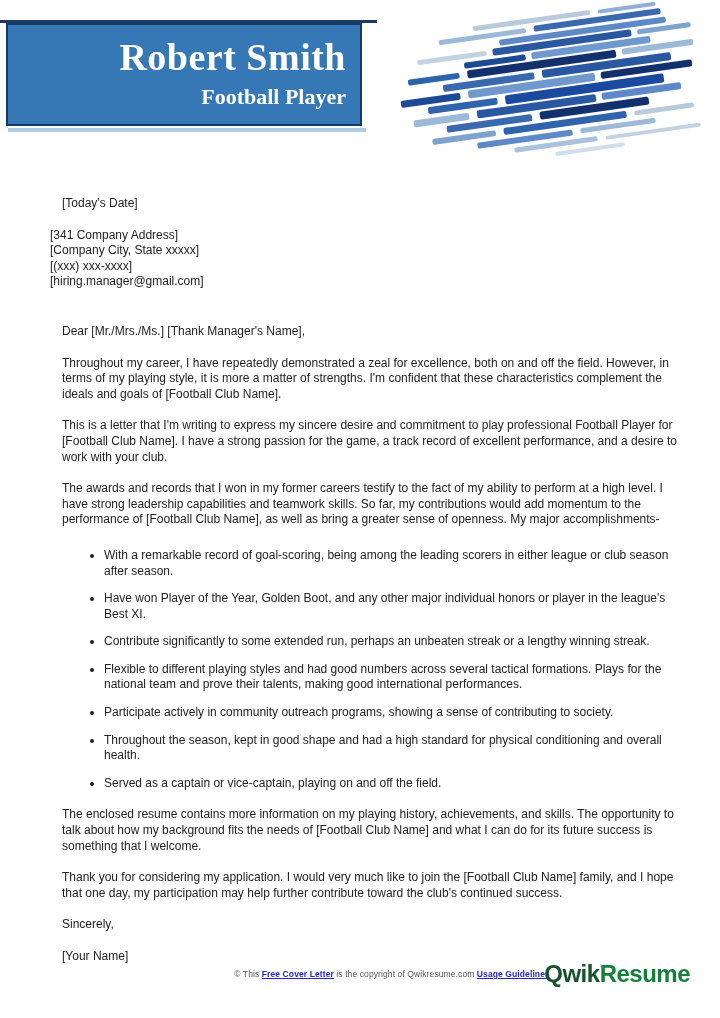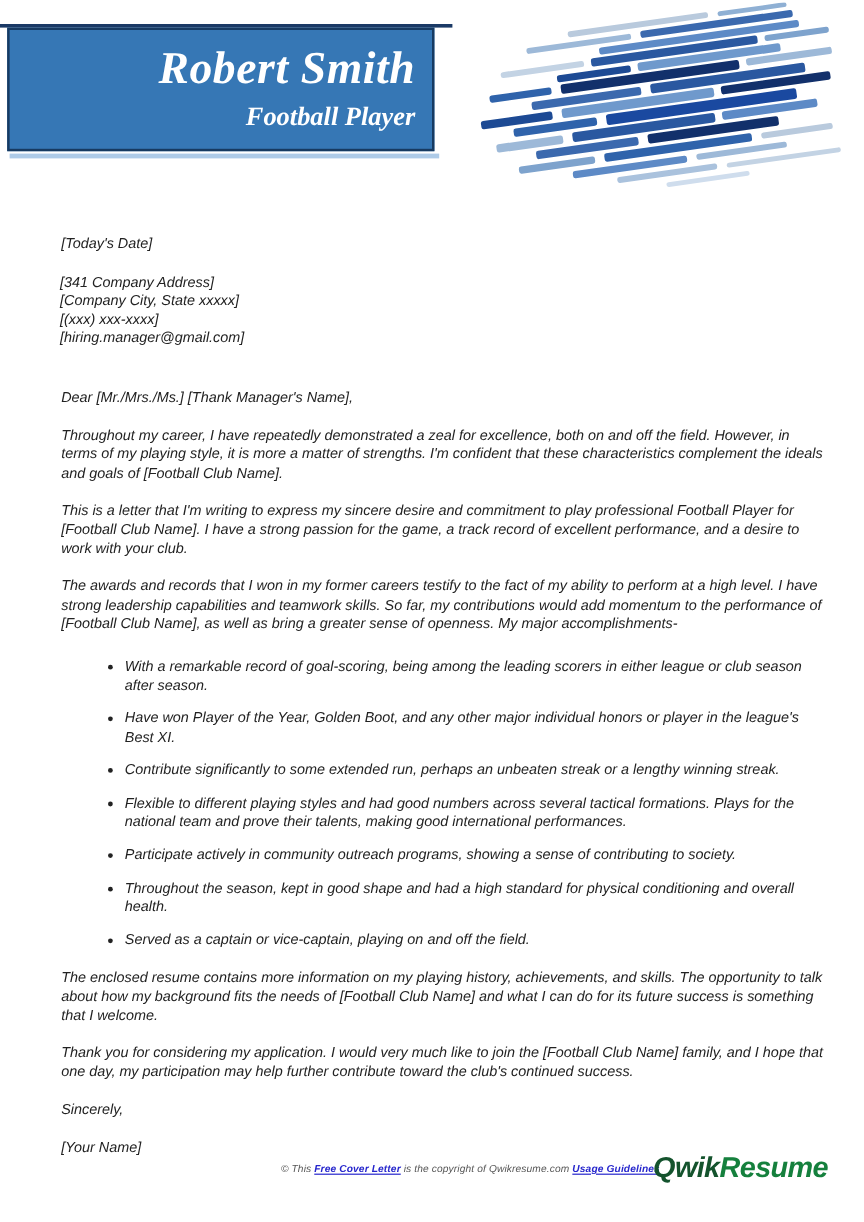--- a/index.html
+++ b/index.html
@@ -1,37 +1,37 @@
 <!DOCTYPE html>
 <html><head>
 <meta charset="utf-8">
 <style>
   html,body { margin:0; padding:0; background:#ffffff; }
   .page {
     position:relative; width:720px; height:1018px; background:#ffffff;
-    font-family:"Liberation Sans", sans-serif; overflow:hidden;font-style:italic;
+    font-family:"Liberation Sans", sans-serif; overflow:hidden;
   }
   
   .header-top-line { position:absolute; top:20px; left:0; width:377px; height:3px; background:#1b3a66; }
   .name-box {
     position:absolute; top:23px; left:6px; width:356px; height:103px;
     background:#3677b5; border:2px solid #173a61; box-sizing:border-box;
     text-align:right; padding-right:14px; color:#ffffff;
     font-family:"Liberation Serif", serif;
   }
   .name   { font-size:38px; font-weight:bold; margin-top:10px; letter-spacing:0.5px; }
   .role   { font-size:22px; font-weight:bold; margin-top:5px; }
   .name-box-underline { position:absolute; top:128px; left:8px; width:358px; height:4px; background:#aecbe8; }
   .header-graphic { position:absolute; top:2px; right:4px; width:330px; height:170px; }
   
   .letter {
     position:absolute; top:196px; left:50px; width:640px;
     font-size:12px; line-height:15.6px; color:#222222;
   }
-  .letter p { margin:0 0 16px 1px; }
+  .letter p { margin:0 0 16px 12px; }
   .date-line { margin:0 0 12px 0; }
   .address-block { margin:0 0 34px 0; }
   .salutation { margin:0 0 10px 0; }
   .para-3 { margin-bottom:20px !important; }
   ul.bullets { margin:0 0 16px 0; padding-left:42px; }
   ul.bullets li { margin:12px; padding:0; }
   .signoff-line { margin:0; }
   
   .footer-copy {
     position:absolute; top:969px; left:0; width:100%; text-align:center;

